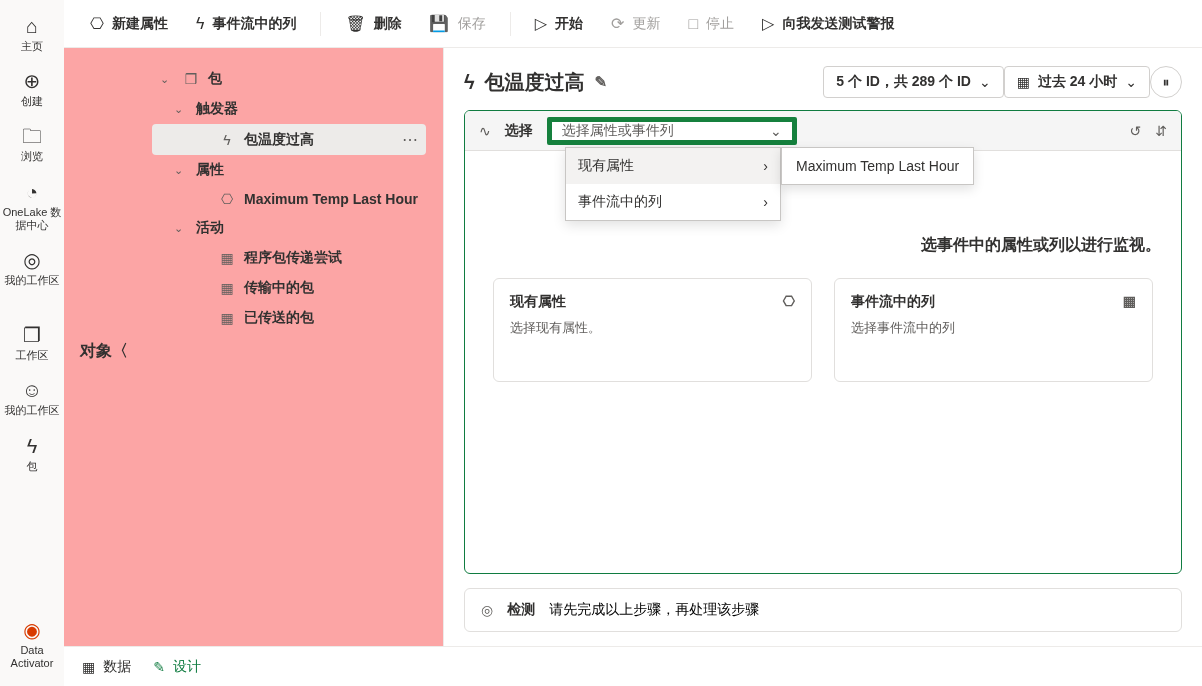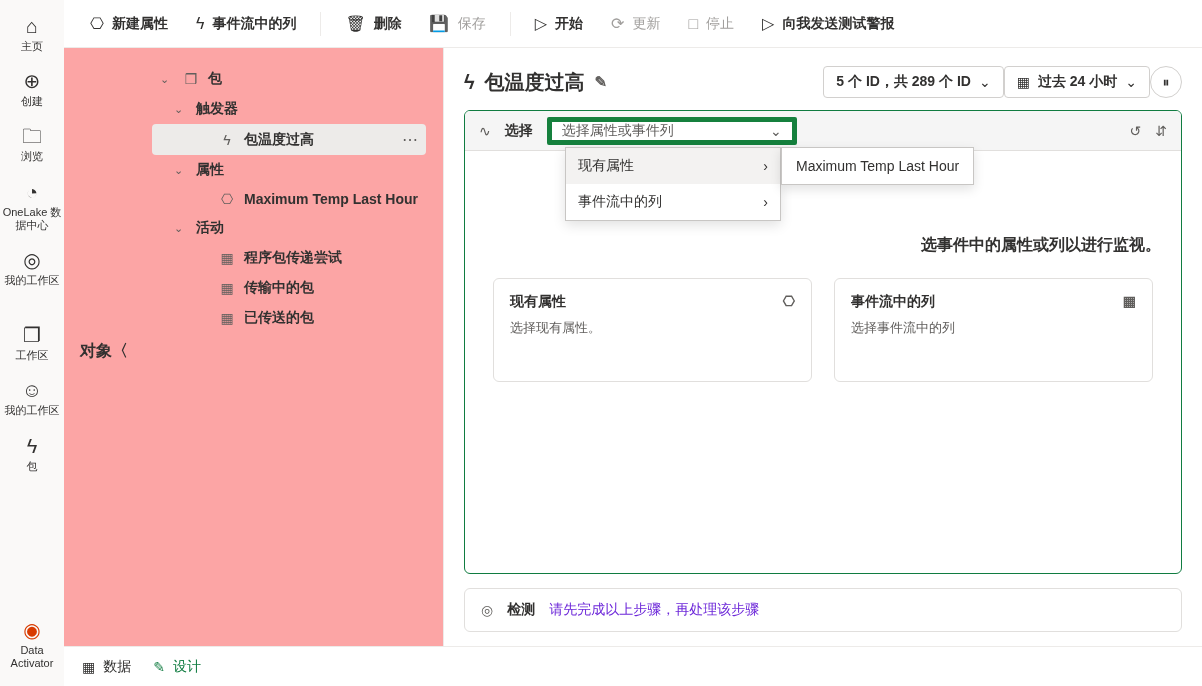--- a/index.html
+++ b/index.html
@@ -42,21 +42,21 @@
 .dropdown .ditem.hov{background:#f3f2f1}
 .flyout{position:absolute;top:36px;left:316px;background:#fff;border:1px solid #c8c6c4;box-shadow:0 4px 12px rgba(0,0,0,.12);padding:10px 14px;z-index:5;font-size:14px}
 .panel-body{flex:1;display:flex;flex-direction:column;align-items:flex-end;padding:40px 20px 20px}
 .panel-body .hint{font-size:16px;font-weight:600;margin:44px 0 22px;color:#323130}
 .cards{display:flex;gap:22px;width:100%;padding:0 8px}
 .card{flex:1;border:1px solid #e1dfdd;border-radius:6px;padding:14px 16px;min-height:104px;cursor:pointer}
 .card .ch{display:flex;justify-content:space-between;font-weight:600;margin-bottom:8px;font-size:14px}
 .card .cd{color:#605e5c;font-size:13px}
 .detect{border:1px solid #e1dfdd;border-radius:6px;padding:12px 16px;display:flex;align-items:center;gap:14px;margin-bottom:14px}
 .detect .lbl{font-weight:600}
-.detect .txt{color:#6d28d9}
+.detect .txt{color:#000000}
 .footer{height:40px;border-top:1px solid #edebe9;display:flex;align-items:center;padding:0 18px;gap:22px;font-size:14px}
 .footer .fitem{display:flex;align-items:center;gap:8px;cursor:pointer}
 .footer .fitem.active{color:#107c41}
 .bold{font-weight:600}
 </style>
 </head>
 <body>
 
 <div class="leftnav">
   <div class="nav-item">

